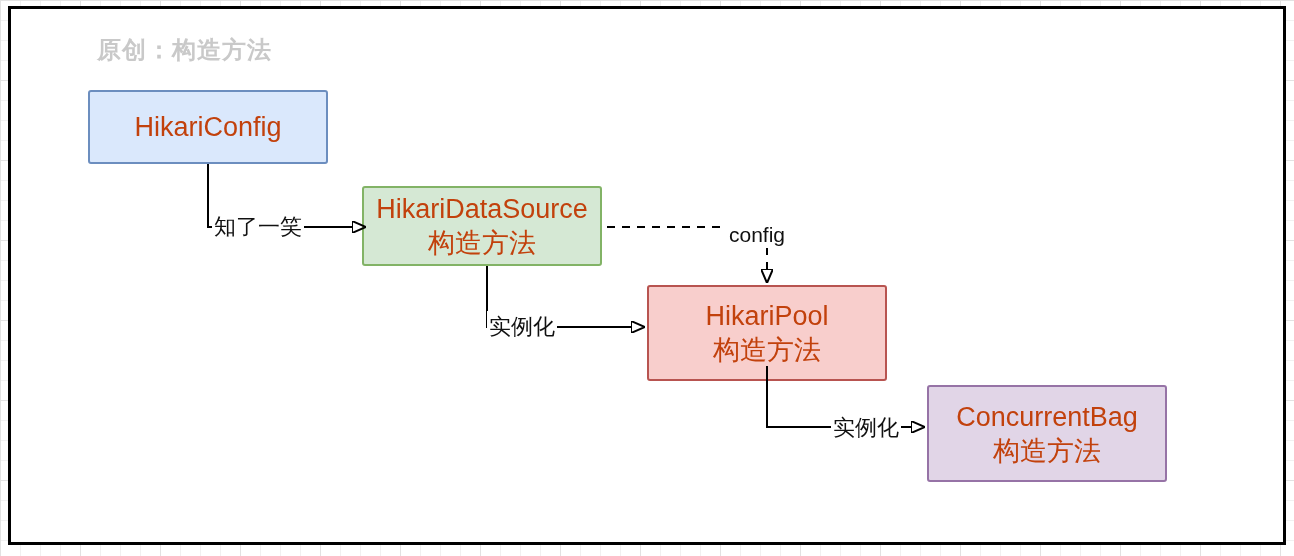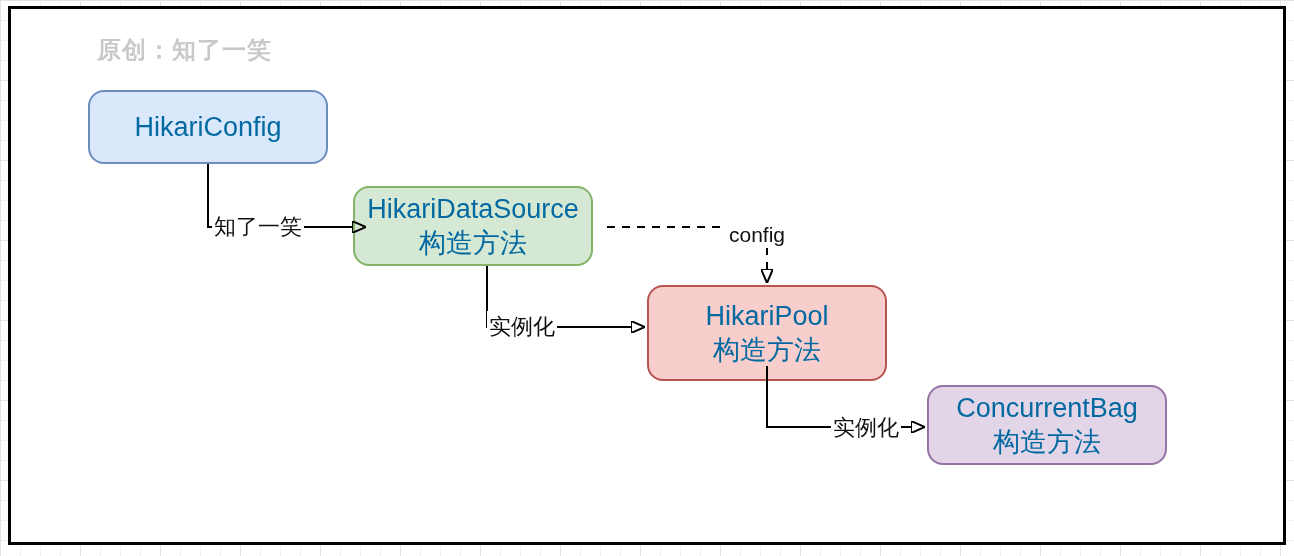--- a/index.html
+++ b/index.html
@@ -37,35 +37,35 @@
     color: #c9c9c9;
     letter-spacing: 1px;
     z-index: 2;
     white-space: nowrap;
   }
 
   .node {
     position: absolute;
     z-index: 2;
     border: 2px solid #666;
-    border-radius: 16px;
+    border-radius: 3px;
     display: flex;
     flex-direction: column;
     align-items: center;
     justify-content: center;
-    color: #0369a1;
+    color: #c2410c;
     font-size: 27px;
     line-height: 34px;
     text-align: center;
     white-space: nowrap;
   }
   .node-hikariconfig        { left:  88px; top:  90px; width: 240px; height: 74px; }
-  .node-hikaridatasource    { left: 353px; top: 186px; width: 240px; height: 80px; }
+  .node-hikaridatasource    { left: 362px; top: 186px; width: 240px; height: 80px; }
   .node-hikaripool          { left: 647px; top: 285px; width: 240px; height: 96px; }
-  .node-concurrentbag       { left: 927px; top: 385px; width: 240px; height: 80px; }
+  .node-concurrentbag       { left: 927px; top: 385px; width: 240px; height: 97px; }
 
   .edges-svg {
     position: absolute;
     left: 0; top: 0;
     width: 1294px; height: 556px;
     z-index: 3;
     pointer-events: none;
   }
   .edges-svg path {
     fill: none;
@@ -88,21 +88,21 @@
   .edge-label-inst1   { left: 522px; top: 327px; }
   .edge-label-inst2   { left: 866px; top: 428px; }
 </style>
 </head>
 <body>
 
 <div class="screen">
 
   <div class="canvas-rect"></div>
 
-  <div class="watermark">原创：知了一笑</div>
+  <div class="watermark">原创：构造方法</div>
 
   <div class="node node-hikariconfig" style="background: rgb(218, 232, 252); border-color: rgb(108, 142, 191);">
     <span>HikariConfig</span>
   </div>
 
   <div class="node node-hikaridatasource" style="background: rgb(213, 232, 212); border-color: rgb(130, 179, 102);">
     <span>HikariDataSource</span>
     <span>构造方法</span>
   </div>
 

